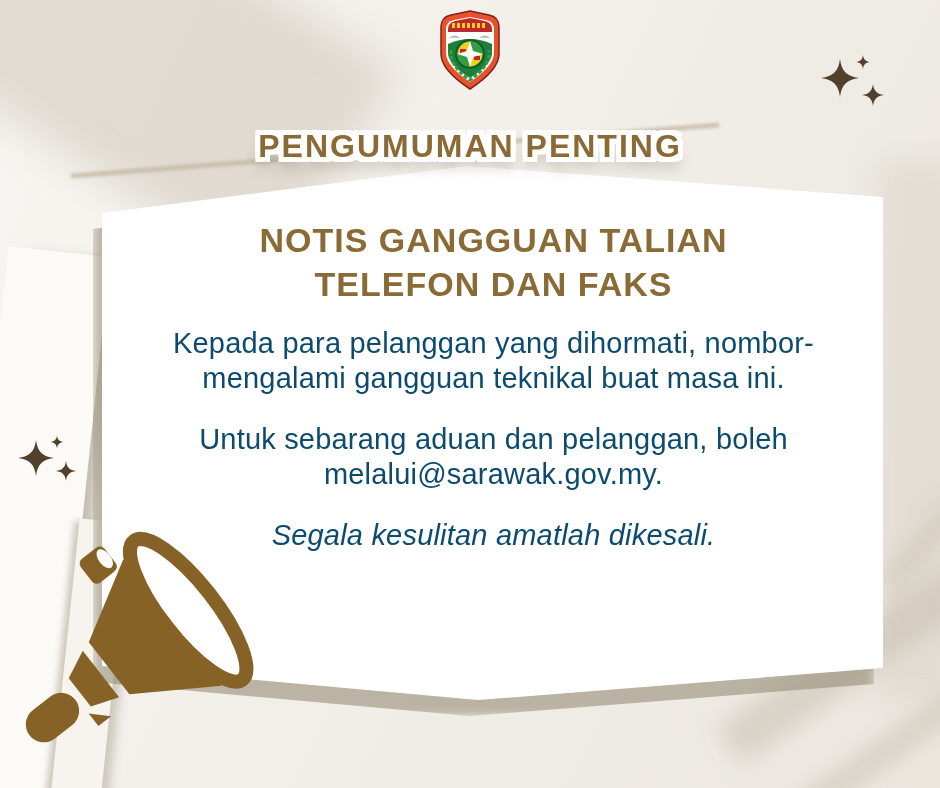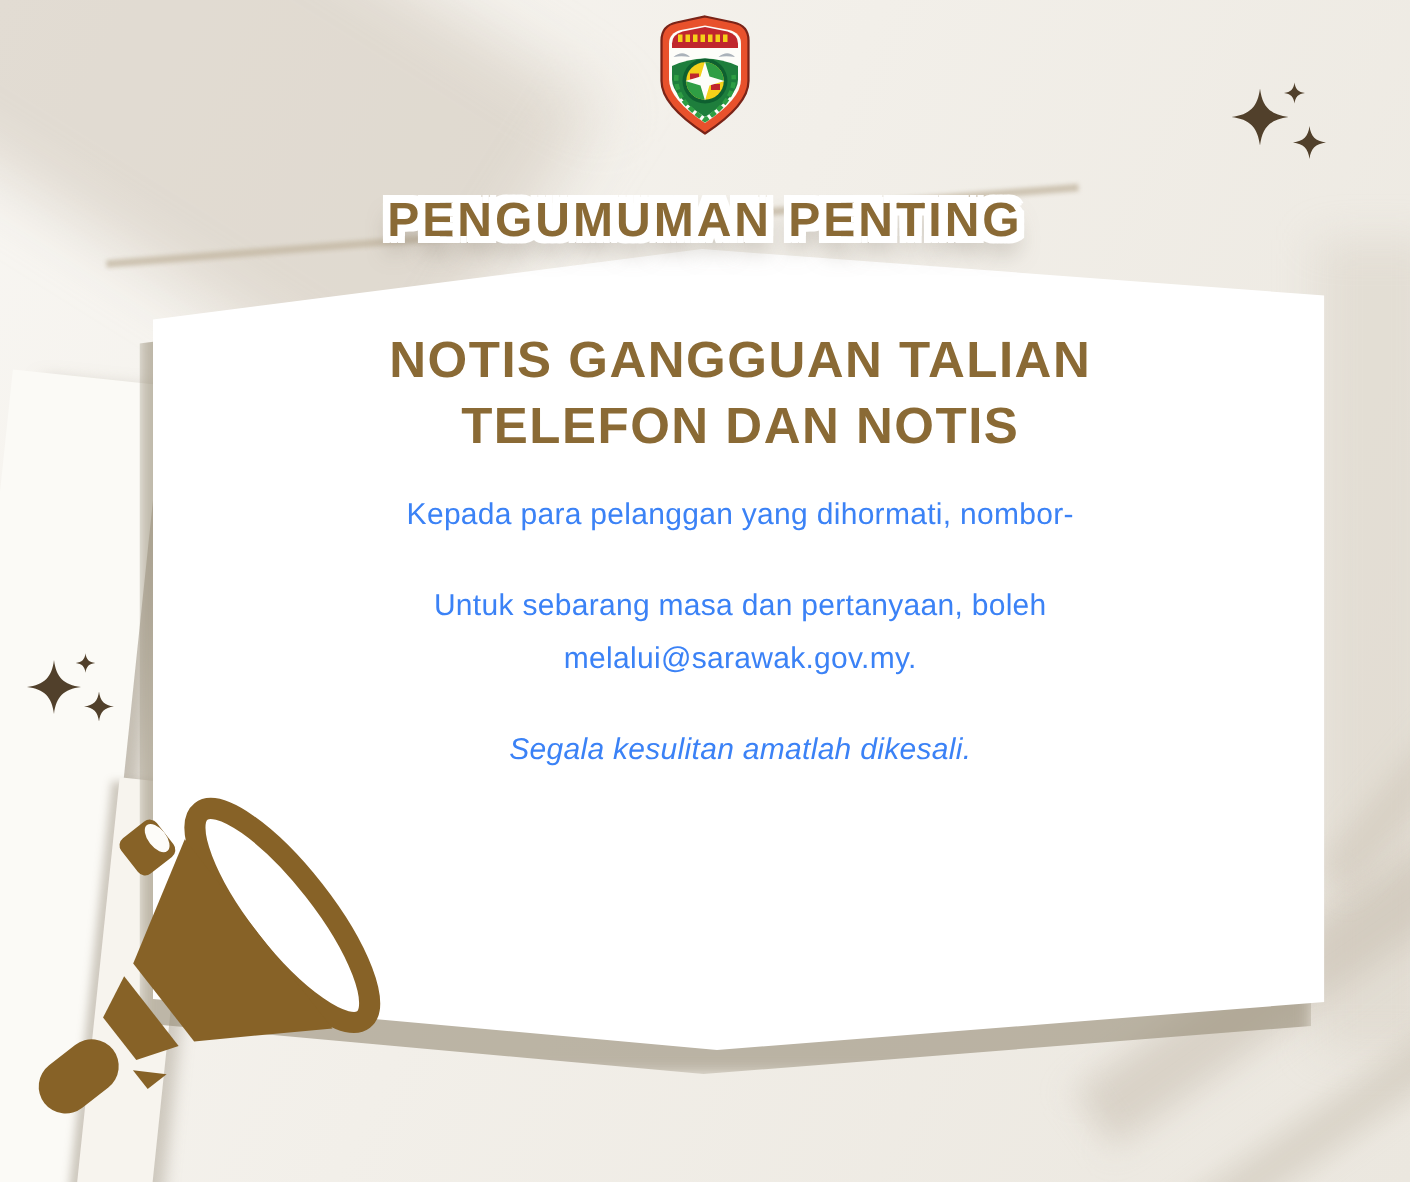--- a/index.html
+++ b/index.html
@@ -50,21 +50,21 @@
   
   .card-shadow{position:absolute;left:93px;top:182px;width:781px;height:534px;z-index:1;
     background:rgba(154,143,122,.62);filter:blur(5px);
     clip-path:polygon(0px 47px,366px 0px,781px 31px,781px 502px,376px 534px,0px 500px);}
   .card{position:absolute;left:102px;top:166px;width:781px;height:534px;z-index:2;
     background:var(--card);
     clip-path:polygon(0px 47px,366px 0px,781px 31px,781px 502px,376px 534px,0px 500px);}
   .card-content{position:absolute;left:32px;right:30px;top:52px;text-align:center;}
   .notice-heading{font-size:34px;font-weight:bold;letter-spacing:1px;line-height:1.3;
     color:var(--gold);margin-bottom:20px;}
-  .para{font-size:20px;line-height:35px;color:#3b82f6;margin-bottom:26px;letter-spacing:.2px;}
+  .para{font-size:29px;line-height:35px;color:#0c4a6e;margin-bottom:26px;letter-spacing:.2px;}
   .para:last-child{margin-bottom:16px;font-style:italic;}
 
   
   .megaphone{position:absolute;left:0px;top:520px;z-index:4;}
 </style>
 </head>
 <body>
 
 <div class="poster">
 
@@ -118,27 +118,28 @@
       <path transform="translate(51,19) scale(0.13)" d="M0 -50C4 -18 18 -4 50 0C18 4 4 18 0 50C-4 18 -18 4 -50 0C-18 -4 -4 -18 0 -50Z"></path>
       <path transform="translate(60,48) scale(0.20)" d="M0 -50C4 -18 18 -4 50 0C18 4 4 18 0 50C-4 18 -18 4 -50 0C-18 -4 -4 -18 0 -50Z"></path>
     </g>
   </svg>
 
   <div class="card-shadow"></div>
   <div class="card">
     <div class="card-content">
       <div class="notice-heading">
         <div>NOTIS GANGGUAN TALIAN</div>
-        <div>TELEFON DAN NOTIS</div>
+        <div>TELEFON DAN FAKS</div>
       </div>
       <div class="para">
         <div>Kepada para pelanggan yang dihormati, nombor-</div>
+        <div>mengalami gangguan teknikal buat masa ini.</div>
       </div>
       <div class="para">
-        <div>Untuk sebarang masa dan pertanyaan, boleh</div>
+        <div>Untuk sebarang aduan dan pelanggan, boleh</div>
         <div>melalui@sarawak.gov.my.</div>
       </div>
       <div class="para">
         <div>Segala kesulitan amatlah dikesali.</div>
       </div>
     </div>
   </div>
 
   <svg class="megaphone" width="255" height="268" viewBox="0 0 255 268">
     <g transform="translate(122,142) rotate(-38)" fill="var(--gold-icon)">

